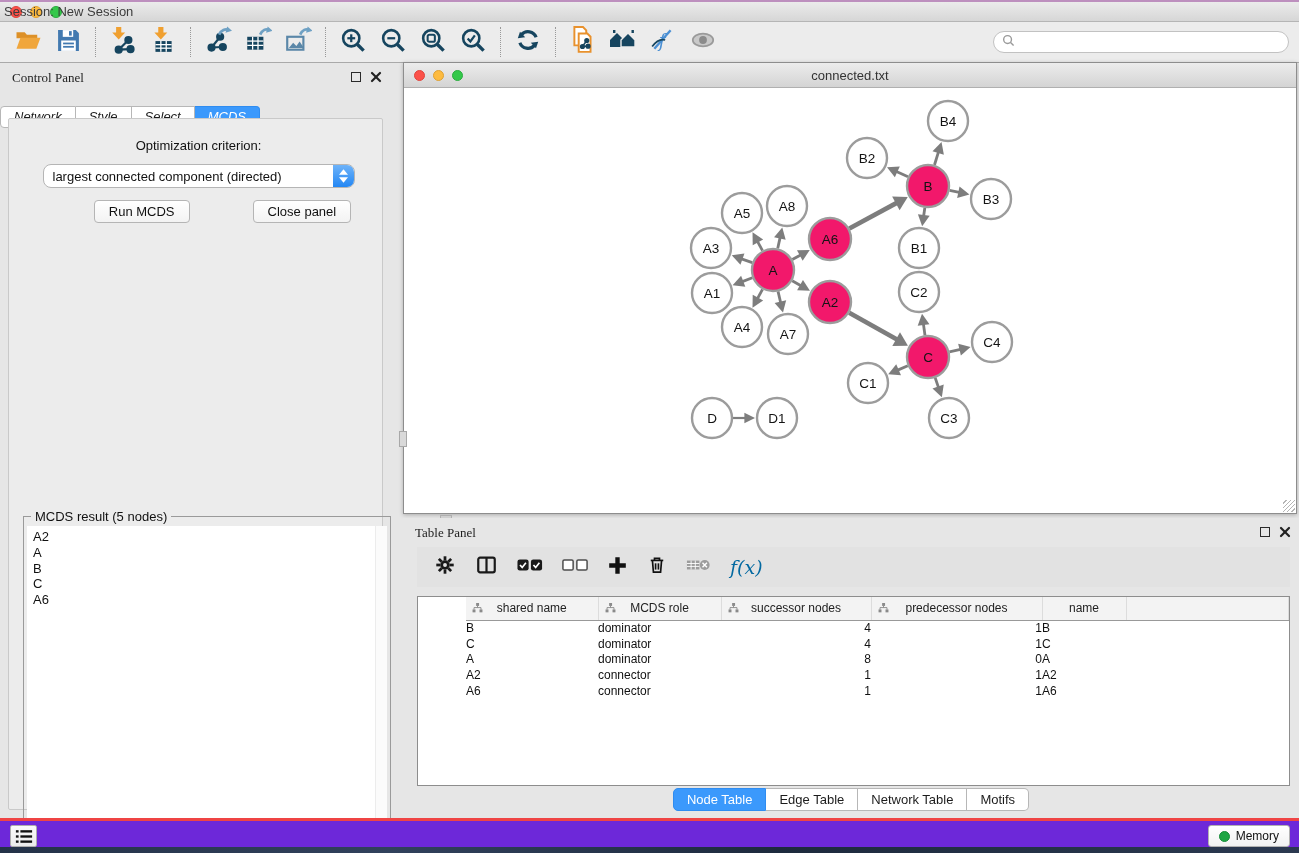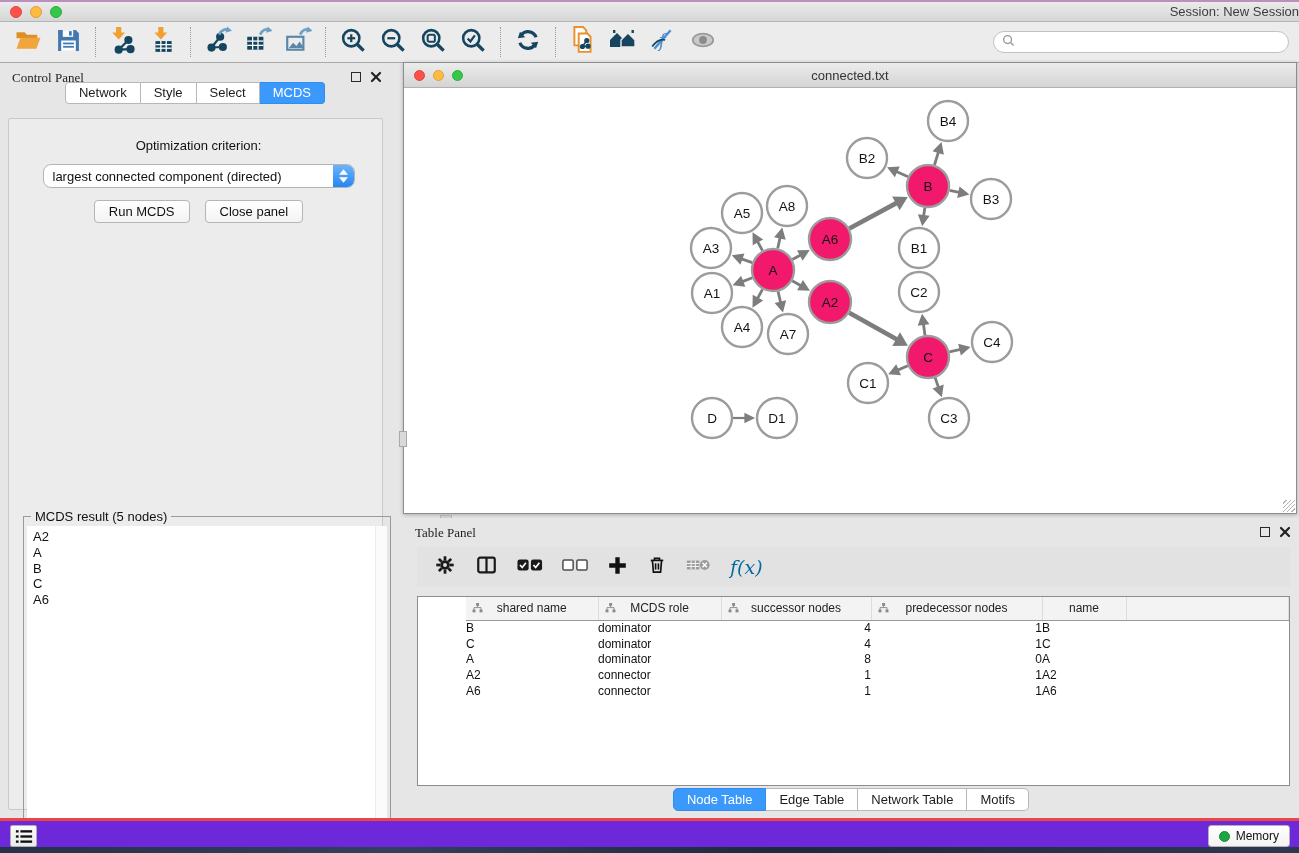--- a/index.html
+++ b/index.html
@@ -10,54 +10,54 @@
   
   .desk-top { position:absolute; left:0; top:0; width:100%; height:2px; background:#bd8fbe; }
   .titlebar { position:absolute; left:0; top:2px; width:100%; height:20px;
               background:linear-gradient(#ebebeb,#d6d6d6); border-bottom:1px solid #b5b5b5;
               display:flex; align-items:center; }
   .tl-group { display:flex; gap:8px; margin-left:10px; }
   .tl { width:12px; height:12px; border-radius:50%; }
   .tl.red { background:#fb5149; border:1px solid #e0443e; }
   .tl.yel { background:#fdbb40; border:1px solid #dfa133; }
   .tl.grn { background:#34c84a; border:1px solid #2aad3e; }
-  .titlebar .title { position:absolute; left:16px; right:0; text-align:right; font-size:13px; color:#3c3c3c; }
+  .titlebar .title { position:absolute; left:4px; right:0; text-align:left; font-size:13px; color:#3c3c3c; }
 
   
   .toolbar { position:absolute; left:0; top:22px; width:100%; height:41px; background:#ececec;
              border-bottom:1px solid #a9a9a9; display:flex; align-items:center; padding-left:8px; }
   .tbtn { width:40px; height:34px; display:flex; align-items:center; justify-content:center; }
   .tsep { width:1px; height:30px; border-left:1px dotted #999; margin:0 7px; }
   .searchbox { position:absolute; right:10px; top:9px; width:296px; height:22px; background:#fff;
                border:1px solid #c2c2c2; border-radius:12px; display:flex; align-items:center; padding-left:8px; }
   .searchbox input { border:none; outline:none; background:transparent; font-size:12px; width:250px; margin-left:6px; font-family:"Liberation Sans",sans-serif; }
 
   
   .control-panel { position:absolute; left:0; top:63px; width:390px; height:755px; background:#e6e6e6; }
   .panel-head { position:relative; height:30px; display:flex; align-items:center;font-family:Liberation Serif, serif; }
   .panel-head .ptitle { font-size:13px; color:#1d1d1d; margin-left:12px; }
   .winctl { position:absolute; right:8px; top:8px; display:flex; gap:9px; align-items:center; }
   .float-ico { width:10px; height:10px; border:1.6px solid #2a2a2a; background:transparent; display:inline-block; }
-  .cp-tabs { position:absolute; left:0; top:19px; width:100%; display:flex; justify-content:center; }
+  .cp-tabs { position:absolute; left:0; top:43px; width:100%; display:flex; justify-content:flex-start;font-style:italic; }
   .seg { background:#fff; border:1px solid #b7b7b7; border-left:none; font-size:13px; color:#1c1c1c;
          height:22px; line-height:20px; padding:0 13px; }
   .seg:first-child { border-left:1px solid #b7b7b7; border-radius:4px 0 0 4px; }
   .seg:last-child { border-radius:0 4px 4px 0; }
   .seg.active { background:#3b99fc; border-color:#2f8cf0; color:#fff; }
   .cp-body { position:absolute; left:8px; top:55px; width:375px; height:692px; background:#ececec;
              border:1px solid #c9c9c9; border-radius:2px;padding-left:6px; }
   .opt-label { text-align:center; font-size:13px; color:#111; margin-top:19px; }
   .criterion { width:312px; height:24px; margin:11px auto 0 auto; background:#fff; border:1px solid #b5b5b5;
                border-radius:8px; display:flex; align-items:center; position:relative; overflow:hidden; }
   .criterion .cval { font-size:13px; color:#111; margin-left:9px; }
   .stepper { position:absolute; right:0; top:0; width:21px; height:100%; background:linear-gradient(#6eb3f9,#2387f4);
              border-radius:0 4px 4px 0; display:flex; flex-direction:column; align-items:center; justify-content:center; gap:2px; }
   .cp-buttons { display:flex; justify-content:center; gap:15px; margin-top:12px; }
   .btn { background:linear-gradient(#ffffff,#f3f3f3); border:1px solid #b5b5b5; border-radius:4px;
-         height:23px; padding:0 14px; font-size:13px; color:#111; line-height:21px; }
+         height:23px; padding:0 14px; font-size:13px; color:#111; line-height:21px;margin-left:48px; }
   .mcds-box { position:absolute; left:14px; top:397px; width:368px; height:340px; border:1px solid #9a9a9a; }
   .mcds-legend { position:absolute; left:7px; top:-8px; background:#ececec; padding:0 4px; font-size:13px; color:#111; }
   .mcds-list { position:absolute; left:3px; right:3px; top:9px; bottom:3px; background:#fff; }
   .mcds-list ul { list-style:none; padding:3px 0 0 6px; }
   .mcds-list li { font-size:13px; color:#111; line-height:15.8px; }
   .mcds-scroll { position:absolute; right:0; top:0; bottom:0; width:12px; background:#fbfbfb; border-left:1px solid #ececec; }
 
   
   .net-window { position:absolute; left:403px; top:62px; width:894px; height:452px; background:#fff;
                 border:1px solid #8d8d8d; box-shadow:0 1px 4px rgba(0,0,0,.25); }

